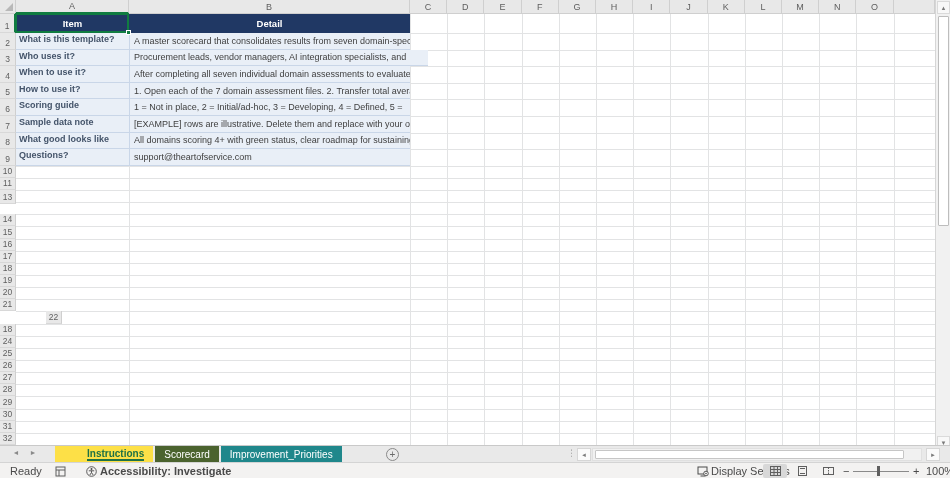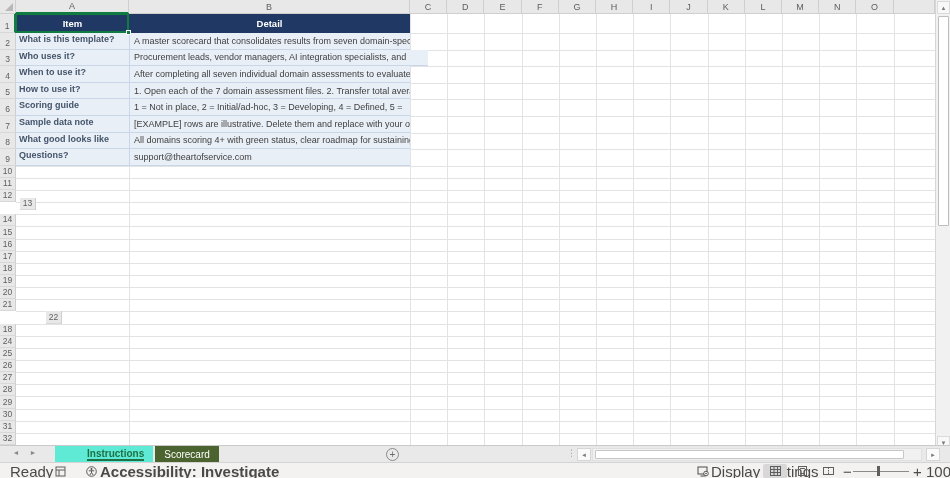--- a/index.html
+++ b/index.html
@@ -28,30 +28,30 @@
   
   .vscroll { position:absolute; right:0; top:0; width:15px; height:450px; background:#F1F1F1; border-left:1px solid #D6D6D6; }
   .vs-btn { position:absolute; left:1px; width:13px; height:13px; background:#F8F8F8; border:1px solid #DADADA; color:#7a7a7a; font-size:6px; display:flex; align-items:center; justify-content:center; }
   .vs-thumb { position:absolute; left:2px; top:16px; width:11px; height:210px; background:#fff; border:1px solid #BDBDBD; border-radius:1px; }
 
   
   .tabbar { position:absolute; left:0; top:445px; width:950px; height:17px; background:#E9E9E9; border-top:1px solid #C9C9C9; font-size:10px; }
   .tab-nav { position:absolute; top:3px; color:#8a8a8a; font-size:7px; width:12px; text-align:center; }
   .tabs { position:absolute; left:55px; top:0; height:17px; display:flex; gap:2px; }
   .tab { height:17px; display:flex; align-items:center; padding:0 9px; color:#fff; cursor:default; }
-  .tab.active { background:#5eead4;padding-left:32px; }
+  .tab.active { background:#fde047;padding-left:32px; }
   .tab.active .tab-label { font-weight:bold; border-bottom:2px solid #1E7145; }
   .add-sheet { position:absolute; left:386px; top:2px; width:13px; height:13px; border:1px solid #8a8a8a; border-radius:50%; color:#6a6a6a; font-size:10px; line-height:11px; text-align:center; background:transparent; }
   .hs-divider { position:absolute; left:567px; top:2px; color:#9a9a9a; font-size:9px; }
   .hs-btn { position:absolute; top:2px; width:14px; height:13px; background:#FAFAFA; border:1px solid #D6D6D6; color:#7a7a7a; font-size:6px; display:flex; align-items:center; justify-content:center; }
   .hs-track { position:absolute; left:592px; top:2px; width:330px; height:13px; background:#F1F1F1; border:1px solid #E0E0E0; }
   .hs-thumb { position:absolute; left:2px; top:1px; width:309px; height:9px; background:#fff; border:1px solid #C6C6C6; border-radius:1px; }
 
   
-  .statusbar { position:absolute; left:0; top:462px; width:950px; height:16px; background:#F3F2F1; border-top:1px solid #D4D4D4; font-size:15px; color:#4A4A4A; }
+  .statusbar { position:absolute; left:0; top:462px; width:950px; height:16px; background:#F3F2F1; border-top:1px solid #D4D4D4; font-size:11px; color:#4A4A4A; }
   .sb { position:absolute; top:0; height:16px; display:flex; align-items:center; }
   .sb-icon { display:flex; align-items:center; }
   .view-btn { position:absolute; top:1px; width:24px; height:14px; display:flex; align-items:center; justify-content:center; border-radius:2px; }
   .view-btn.active { background:#D8D8D8; }
   .zoom-track { position:absolute; top:8px; left:853px; width:56px; height:1px; background:#8a8a8a; }
   .zoom-handle { position:absolute; top:3px; left:877px; width:3px; height:10px; background:#5f5f5f; }
 </style>
 </head>
 <body>
 
@@ -130,21 +130,21 @@
       <div class="row-hdr" style="top: 49.6px; height: 16.6px;">3</div>
       <div class="row-hdr" style="top: 66.2px; height: 16.6px;">4</div>
       <div class="row-hdr" style="top: 82.8px; height: 16.6px;">5</div>
       <div class="row-hdr" style="top: 99.4px; height: 16.6px;">6</div>
       <div class="row-hdr" style="top: 116px; height: 16.6px;">7</div>
       <div class="row-hdr" style="top: 132.6px; height: 16.6px;">8</div>
       <div class="row-hdr" style="top: 149.2px; height: 16.6px;">9</div>
       <div class="row-hdr" style="top: 165.8px; height: 12.1391px;">10</div>
       <div class="row-hdr" style="top: 177.939px; height: 12.1391px;">11</div>
       <div class="row-hdr" style="top: 190.078px; height: 12.1391px;">12</div>
-      <div class="row-hdr" style="top: 198px; height: 12.1391px; margin-left: 20px;">13</div>
+      <div class="row-hdr" style="top: 192px; height: 12.1391px;">13</div>
       <div class="row-hdr" style="top: 214.357px; height: 12.1391px;">14</div>
       <div class="row-hdr" style="top: 226.496px; height: 12.1391px;">15</div>
       <div class="row-hdr" style="top: 238.635px; height: 12.1391px;">16</div>
       <div class="row-hdr" style="top: 250.774px; height: 12.1391px;">17</div>
       <div class="row-hdr" style="top: 262.913px; height: 12.1391px;">18</div>
       <div class="row-hdr" style="top: 275.052px; height: 12.1391px;">19</div>
       <div class="row-hdr" style="top: 287.191px; height: 12.1391px;">20</div>
       <div class="row-hdr" style="top: 299.33px; height: 12.1391px;">21</div>
       <div class="row-hdr" style="top: 311.47px; height: 12.1391px; margin-left: 46px;">22</div>
       <div class="row-hdr" style="top: 323.609px; height: 12.1391px;">18</div>
@@ -192,20 +192,23 @@
   <div class="tabbar">
     <div class="tab-nav" style="left:10px;">◄</div>
     <div class="tab-nav" style="left:27px;">►</div>
     <div class="tabs" id="tabs">
         <div class="tab active">
           <span class="tab-label" style="color: rgb(30, 113, 69);">Instructions</span>
         </div>
         <div class="tab" style="background: rgb(75, 99, 46);">
           <span class="tab-label" style="color: rgb(255, 255, 255);">Scorecard</span>
         </div>
+        <div class="tab" style="background: rgb(31, 135, 139);">
+          <span class="tab-label" style="color: rgb(255, 255, 255);">Improvement_Priorities</span>
+        </div>
       </div>
     <div class="add-sheet">+</div>
     <div class="hs-divider">⋮</div>
     <div class="hs-btn" style="left:577px;">
         <span>◄</span>
       </div>
     <div class="hs-track">
       <div class="hs-thumb"></div>
     </div>
     <div class="hs-btn" style="left:926px;">

